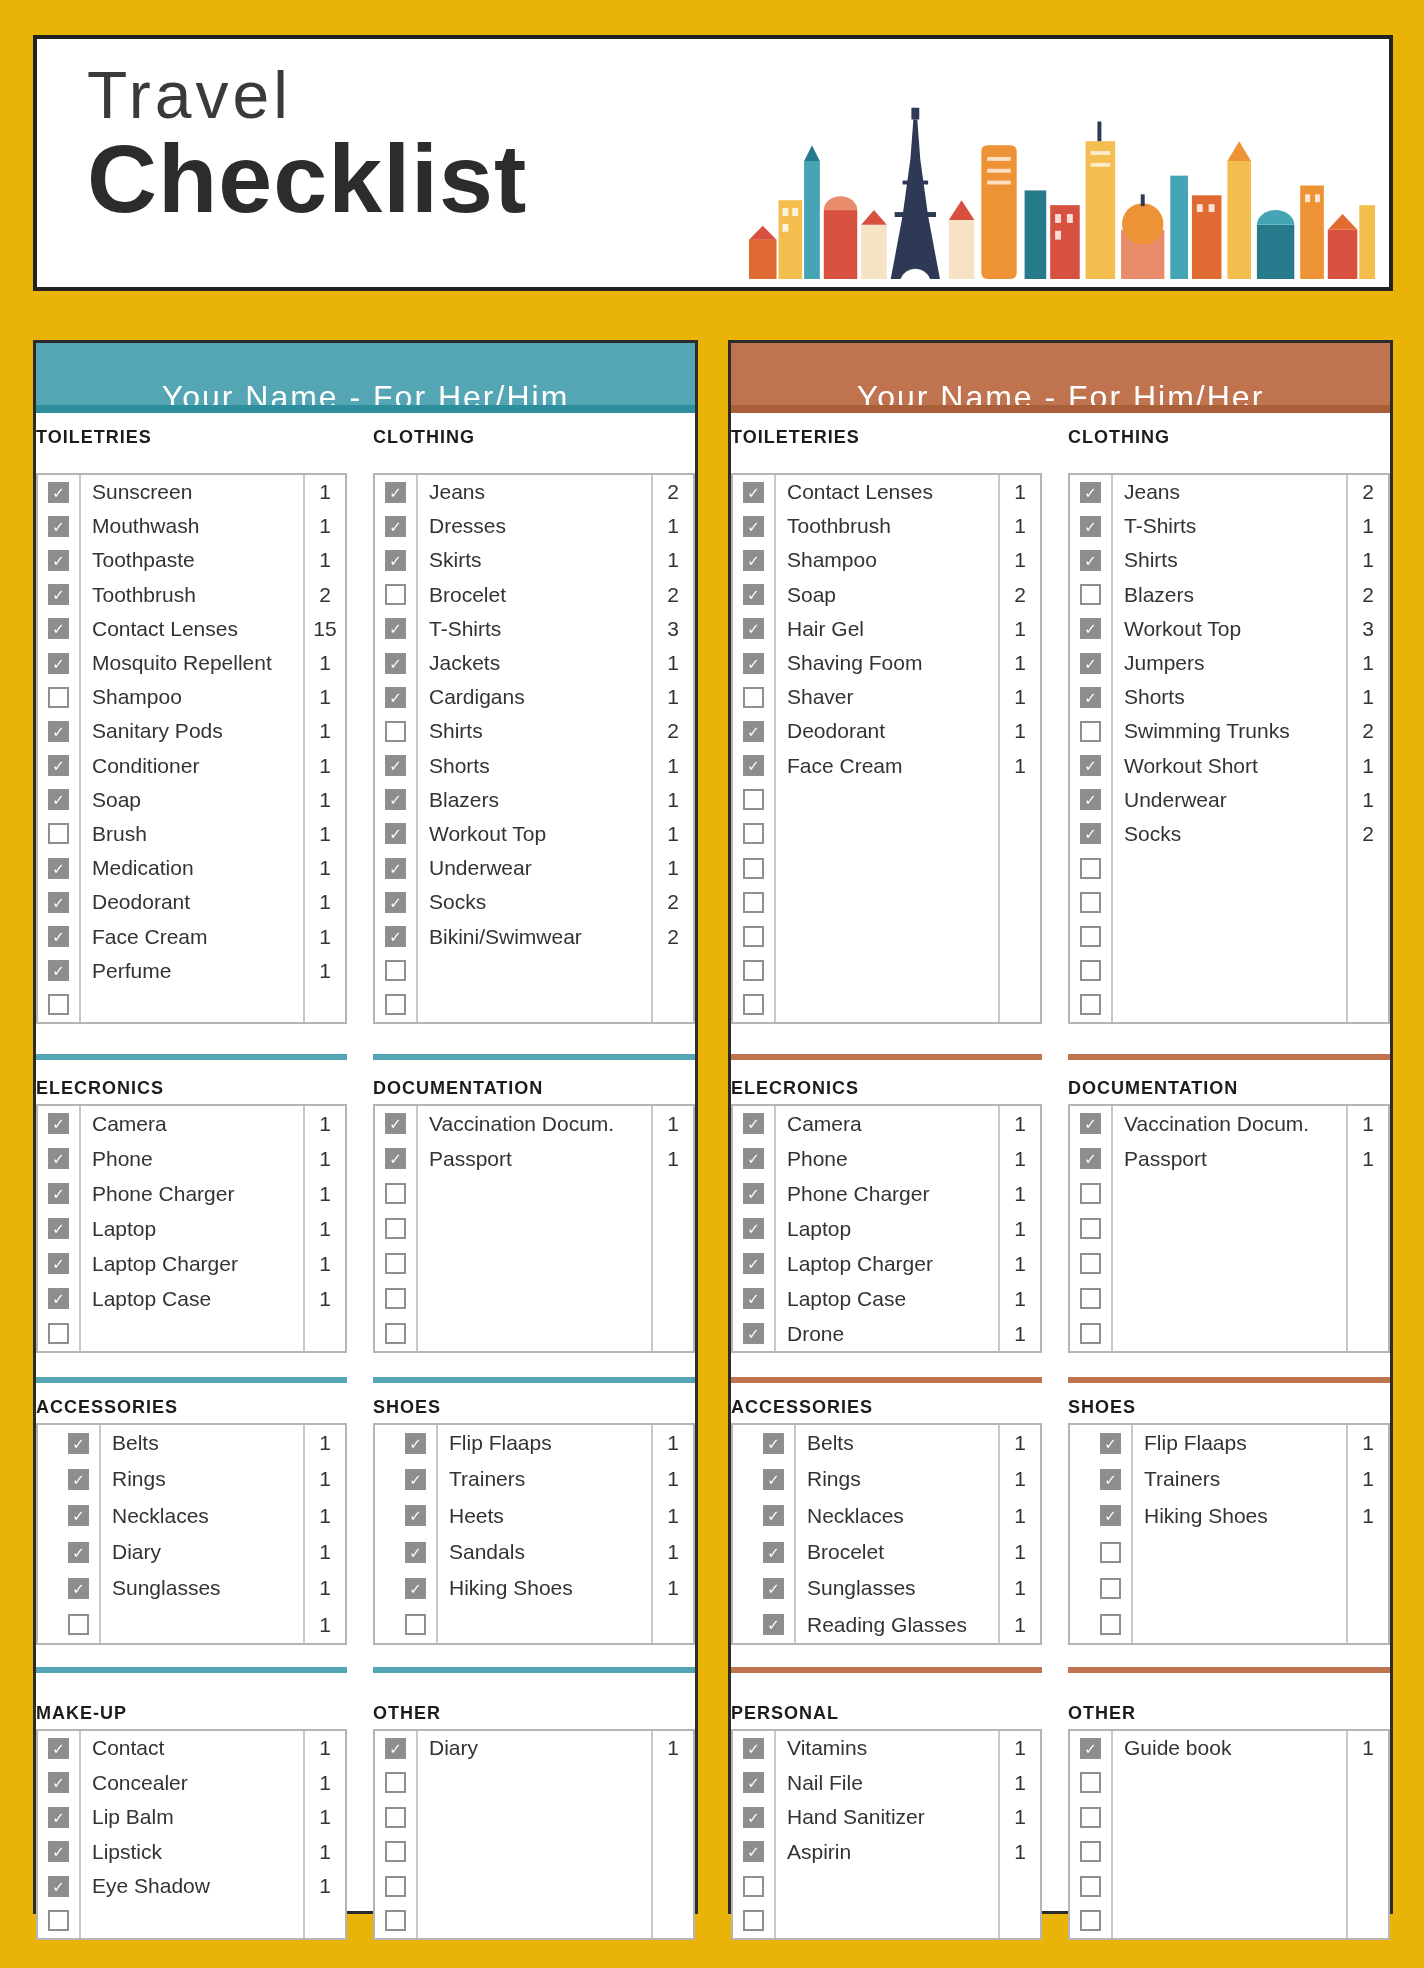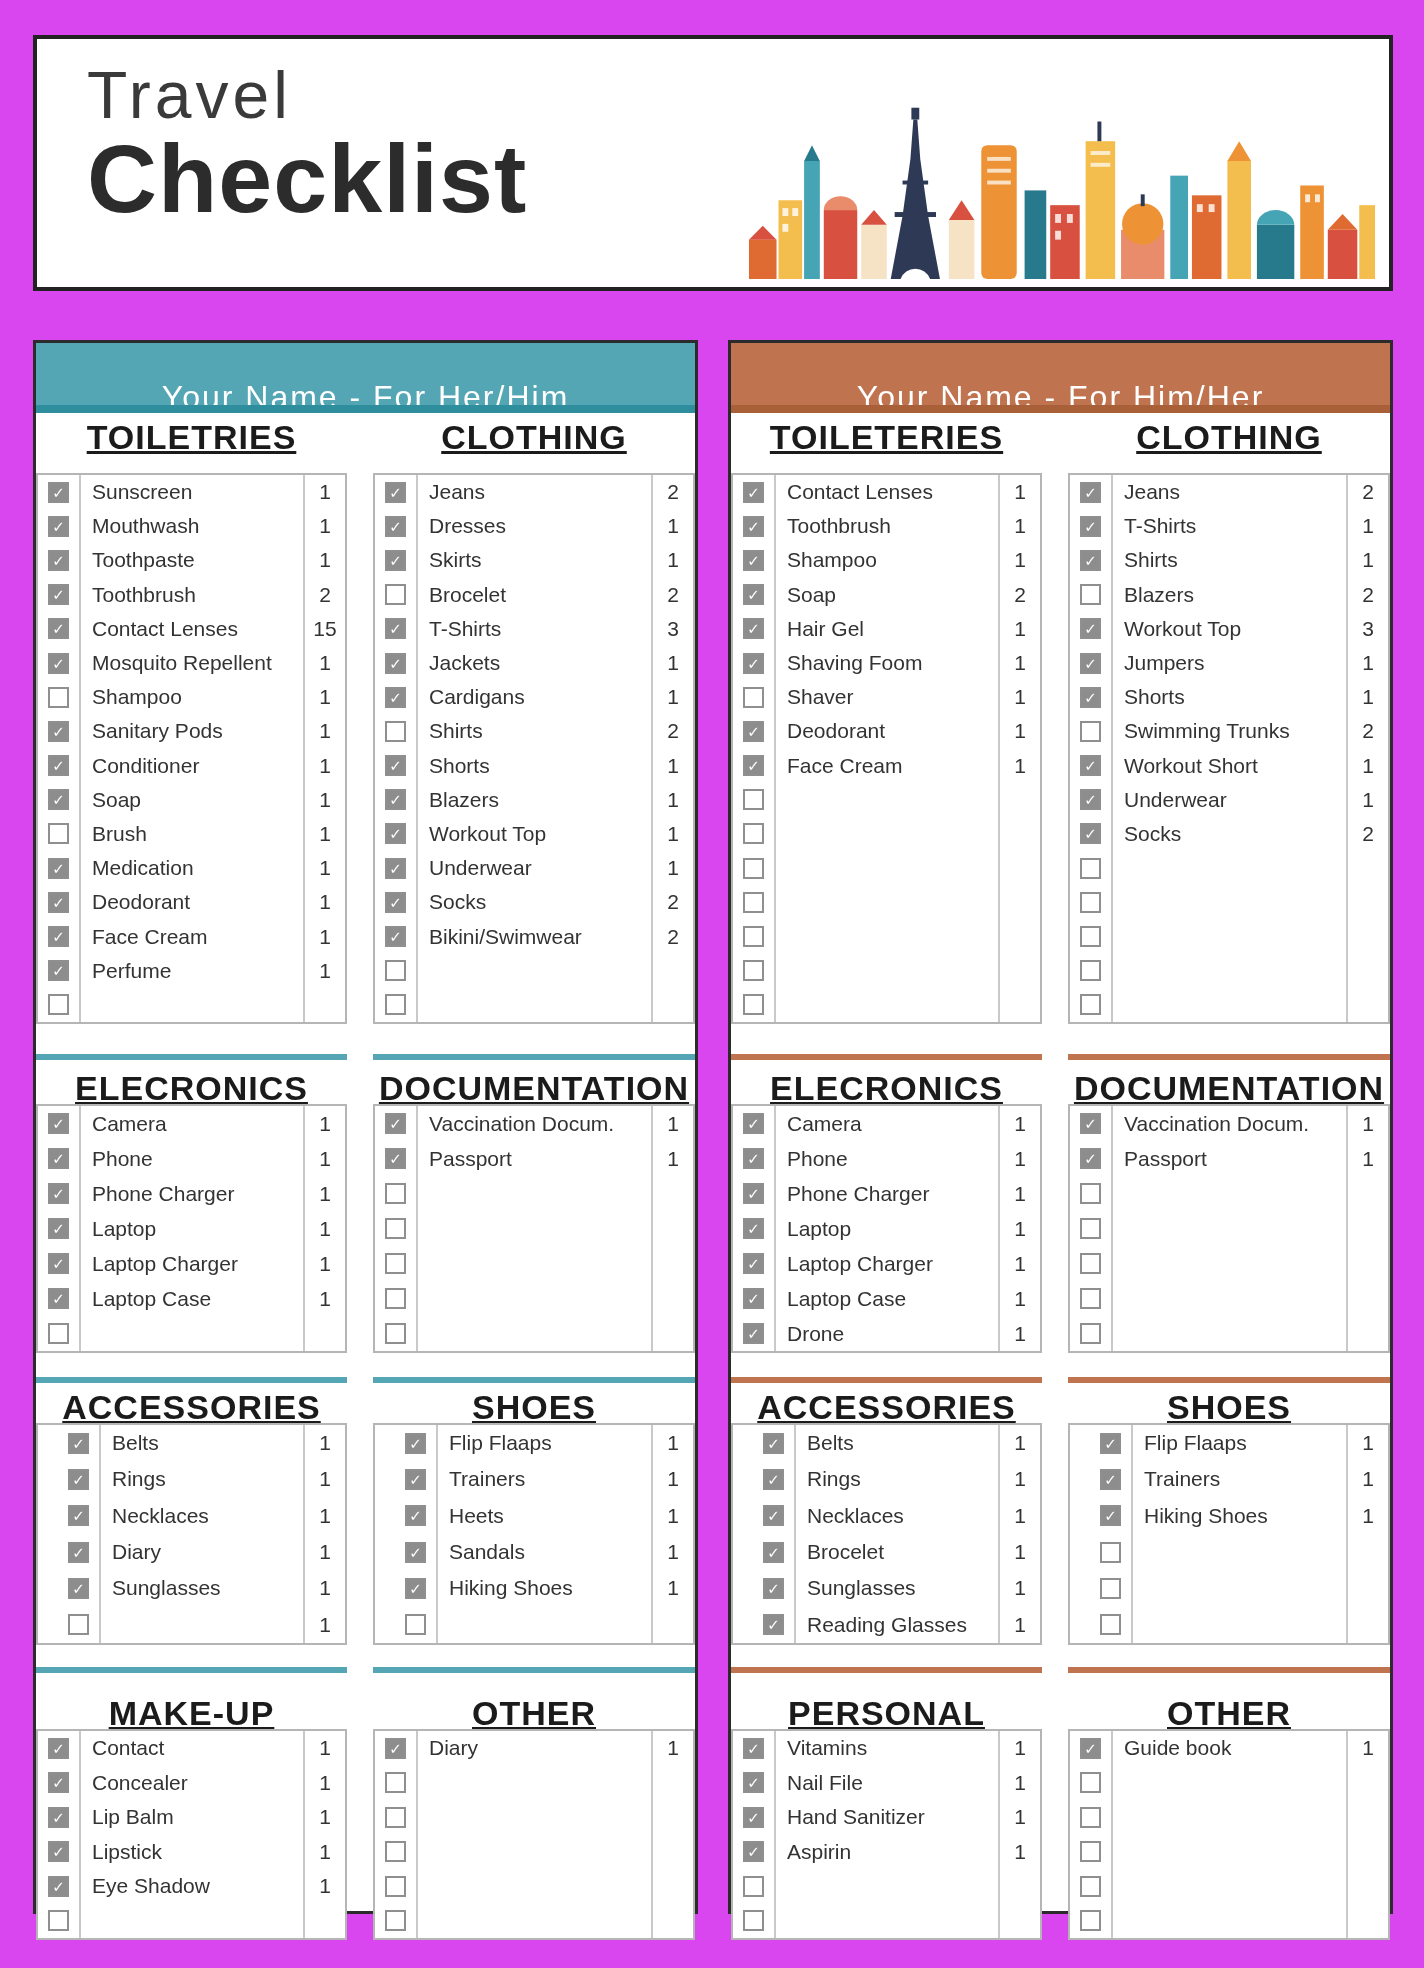--- a/index.html
+++ b/index.html
@@ -1,16 +1,16 @@
 <!DOCTYPE html>
 <html><head>
 <meta charset="utf-8">
 <style>
   html,body{margin:0;padding:0;background:#fff;}
-  .page{position:relative;width:1424px;height:1968px;background:#d946ef;overflow:hidden;
+  .page{position:relative;width:1424px;height:1968px;background:#eab308;overflow:hidden;
         font-family:"Liberation Sans","DejaVu Sans",sans-serif;color:#333;}
   
   .header-box{position:absolute;left:33px;top:35px;width:1360px;height:256px;
               border:4px solid #222;box-sizing:border-box;background:#fff;}
   .brand{position:absolute;left:50px;top:18px;}
   .brand-line1{font-size:66px;color:#3a3a3a;letter-spacing:4px;font-weight:400;}
   .brand-line2{font-size:97px;color:#2c2c2c;font-weight:800;letter-spacing:1px;margin-top:-10px;}
   .skyline{position:absolute;right:12px;bottom:4px;width:630px;height:197px;}
   
   .panel{position:absolute;top:340px;width:665px;height:1574px;border:3px solid #2b2b2b;
@@ -18,22 +18,22 @@
   .panel:nth-of-type(1){left:33px;}
   .panel:nth-of-type(2){left:728px;}
   .panel-bar{height:70px;background:var(--accent);position:relative;
              display:flex;align-items:center;justify-content:center;}
   .panel-bar::after{content:"";position:absolute;left:0;right:0;bottom:0;height:8px;
                     background:var(--accent-dark);}
   .panel-title{color:#fff;font-size:32px;letter-spacing:2px;padding-bottom:8px;margin-top:46px;}
   .titles-row,.lists-row,.divider-row{display:flex;justify-content:space-between;}
   .col1{width:311px;}
   .col2{width:322px;}
-  .sec-title{margin:0;text-align:center;font-size:34px;font-weight:700;
-             letter-spacing:1px;color:#1b1b1b;line-height:32px;text-decoration:underline;}
+  .sec-title{margin:0;text-align:left;font-size:18px;font-weight:700;
+             letter-spacing:1px;color:#1b1b1b;line-height:32px;}
   .band-1 .titles-row{margin-top:8px;}
   .band-1 .lists-row{margin-top:20px;}
   .band-2 .divider-row{margin-top:30px;}
   .band-3 .divider-row{margin-top:24px;}
   .band-4 .divider-row{margin-top:22px;}
   .band-2 .titles-row{margin-top:12px;}
   .band-3 .titles-row{margin-top:8px;}
   .band-4 .titles-row{margin-top:24px;}
   .divider{height:6px;background:var(--accent);}
   .list{border:2px solid #b5b5b5;box-sizing:border-box;background:#fff;}

